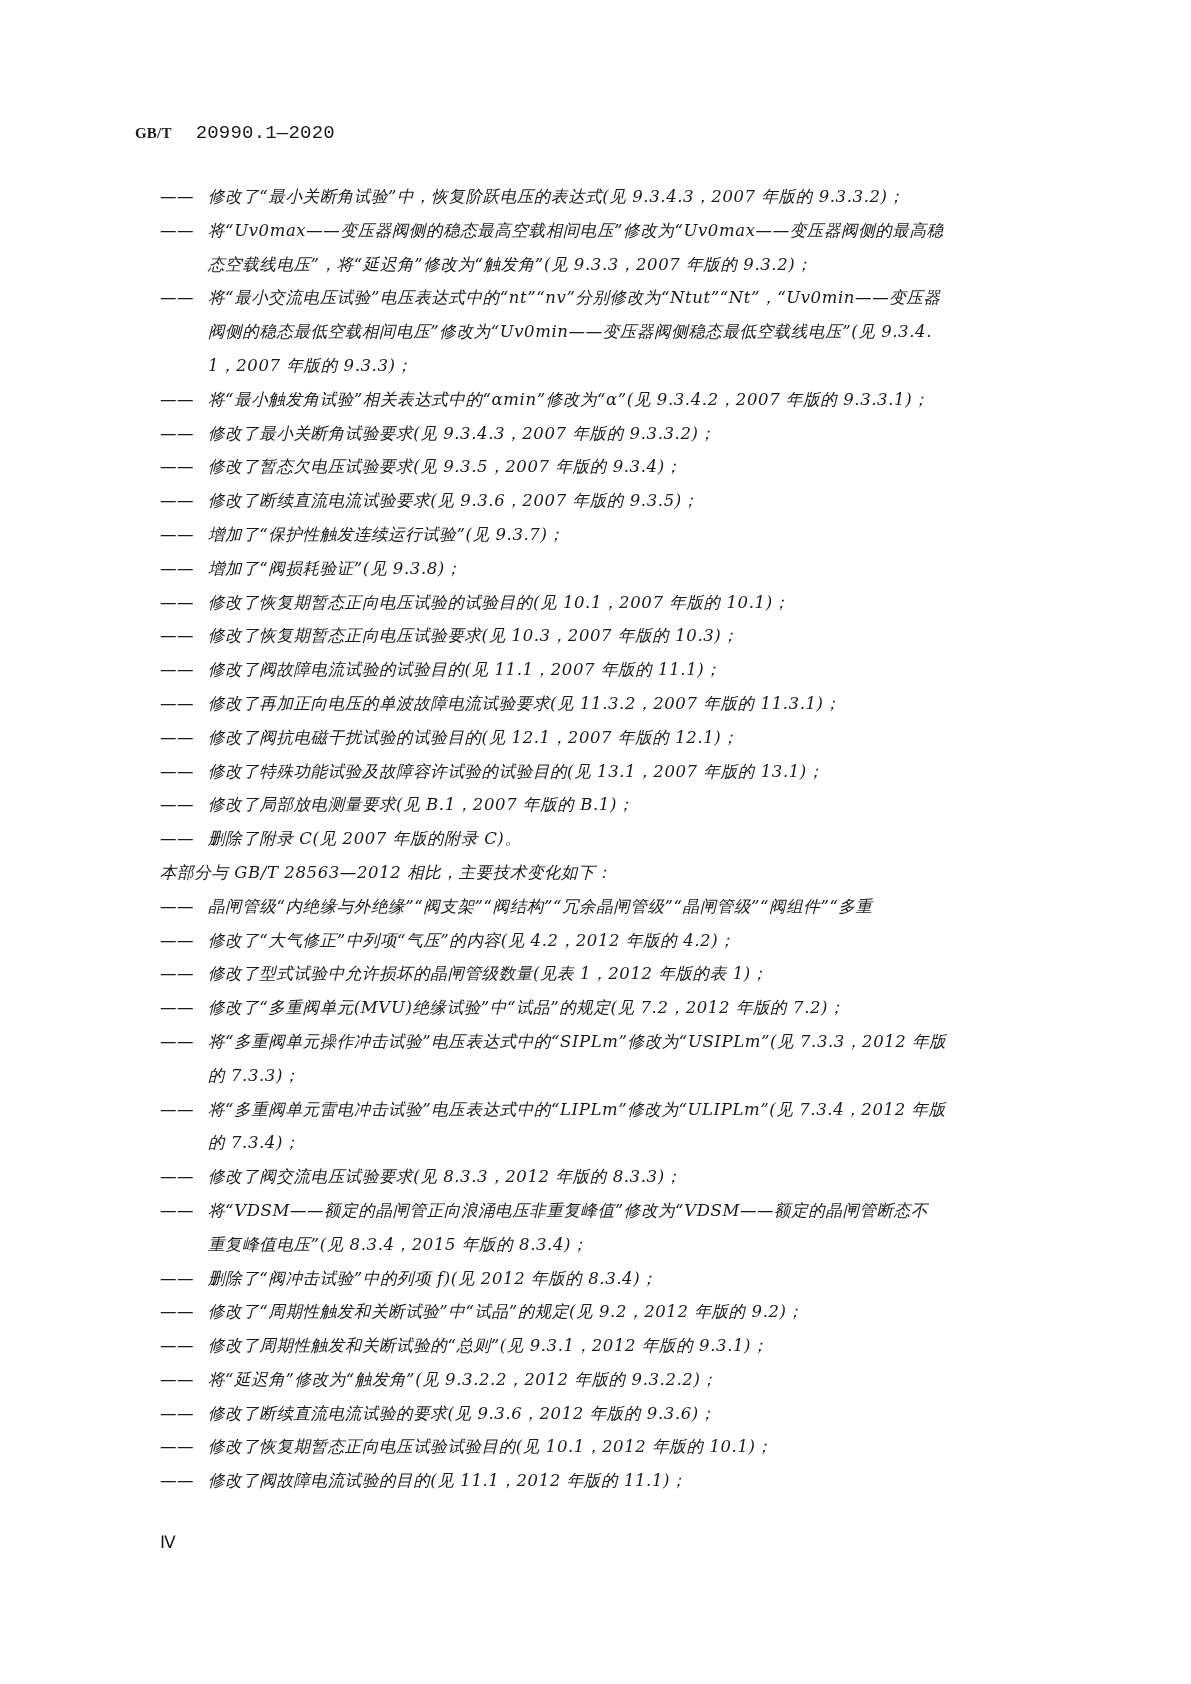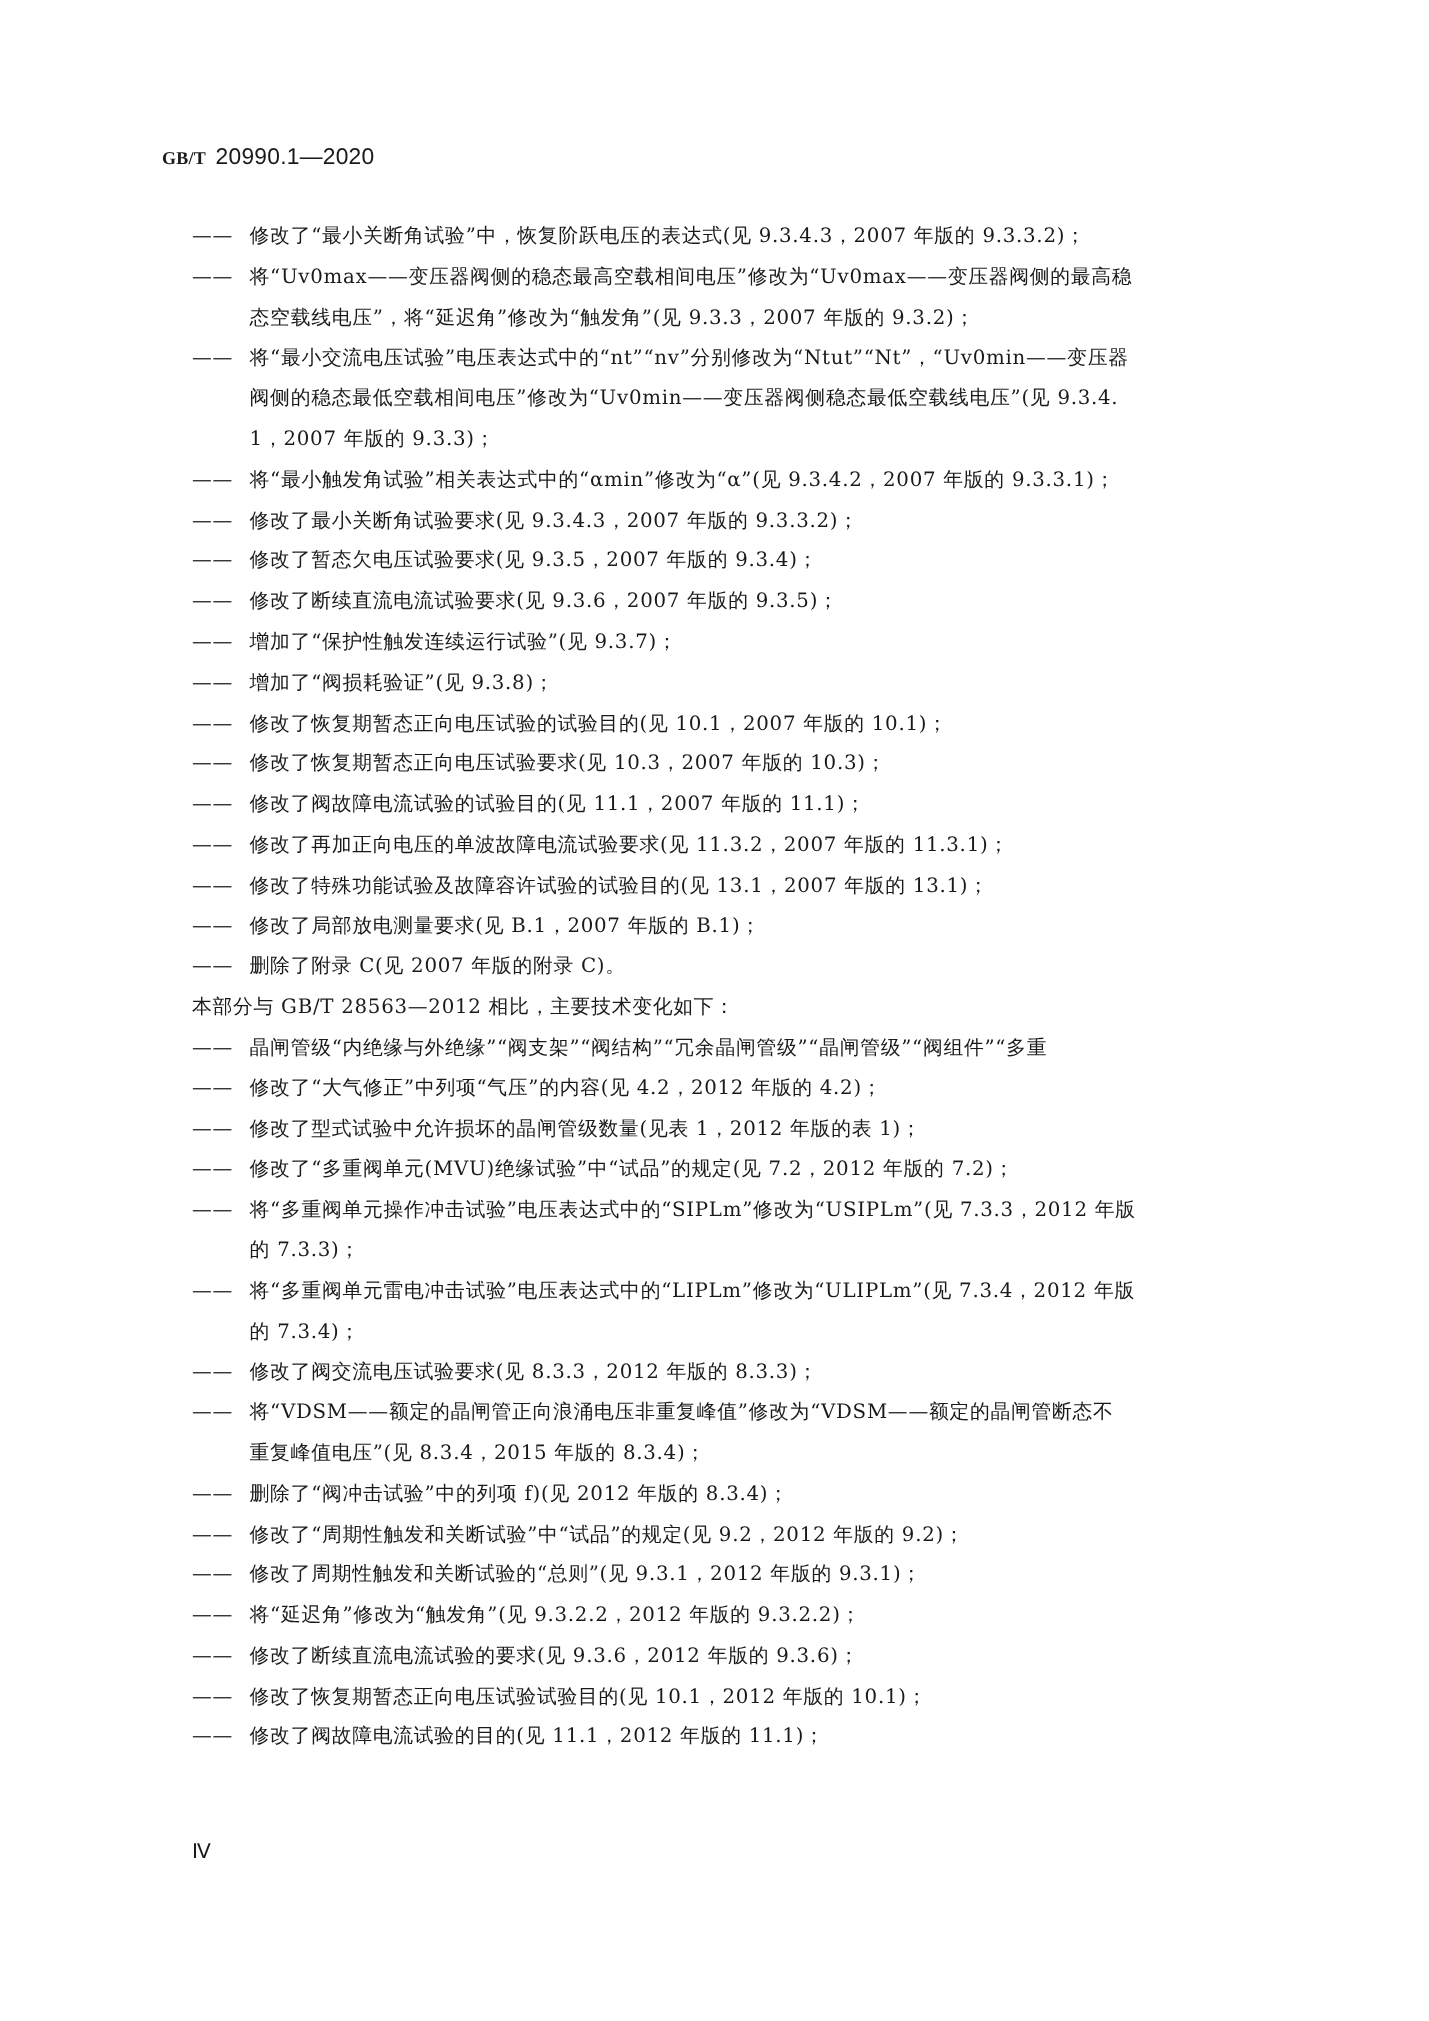--- a/index.html
+++ b/index.html
@@ -1,21 +1,21 @@
 <!DOCTYPE html>
 <html><head>
 <meta charset="utf-8">
 <style>
   html, body { margin: 0; padding: 0; background: #ffffff; }
   body { width: 1191px; height: 1684px; position: relative; overflow: hidden;
          font-family: "DejaVu Serif", "Liberation Serif", serif; color: #1a1a1a; }
   .header { position: absolute; left: 135px; top: 120px; font-size: 19px; letter-spacing: 0.2px; }
   .header .code-b { font-family: "Liberation Serif", serif; font-weight: bold; font-size: 15px; }
-  .header .code-n { font-family: Liberation Sans, sans-serif; font-size: 19px; margin-left: 8px; }
-  .content { position: absolute; left: 160px; top: 180px; width: 905px; }
+  .header .code-n { font-family: Liberation Mono, monospace; font-size: 19px; margin-left: 24px; }
+  .content { position: absolute; left: 160px; top: 180px; width: 905px; font-style: italic; }
   .line { height: 33.8px; line-height: 33.8px; font-size: 16.5px; white-space: nowrap; letter-spacing: 0.6px; }
   .item-first { padding-left: 0; }
   .cont { padding-left: 48px; }
   .dash { display: inline-block; width: 48px; }
   .para { padding-left: 0; }
   .page-num { position: absolute; left: 160px; top: 1532px; font-size: 17px; font-family: "Liberation Serif", serif; }
 </style>
 </head>
 <body>
 
@@ -58,20 +58,23 @@
       <div class="line item-first"><span class="dash">——</span><span>修改了恢复期暂态正向电压试验的试验目的(见 10.1，2007 年版的 10.1)；</span></div>
     </div>
     <div>
       <div class="line item-first"><span class="dash">——</span><span>修改了恢复期暂态正向电压试验要求(见 10.3，2007 年版的 10.3)；</span></div>
     </div>
     <div>
       <div class="line item-first"><span class="dash">——</span><span>修改了阀故障电流试验的试验目的(见 11.1，2007 年版的 11.1)；</span></div>
     </div>
     <div>
       <div class="line item-first"><span class="dash">——</span><span>修改了再加正向电压的单波故障电流试验要求(见 11.3.2，2007 年版的 11.3.1)；</span></div>
+    </div>
+    <div>
+      <div class="line item-first"><span class="dash">——</span><span>修改了阀抗电磁干扰试验的试验目的(见 12.1，2007 年版的 12.1)；</span></div>
     </div>
     <div>
       <div class="line item-first"><span class="dash">——</span><span>修改了特殊功能试验及故障容许试验的试验目的(见 13.1，2007 年版的 13.1)；</span></div>
     </div>
     <div>
       <div class="line item-first"><span class="dash">——</span><span>修改了局部放电测量要求(见 B.1，2007 年版的 B.1)；</span></div>
     </div>
     <div>
       <div class="line item-first"><span class="dash">——</span><span>删除了附录 C(见 2007 年版的附录 C)。</span></div>
     </div>

